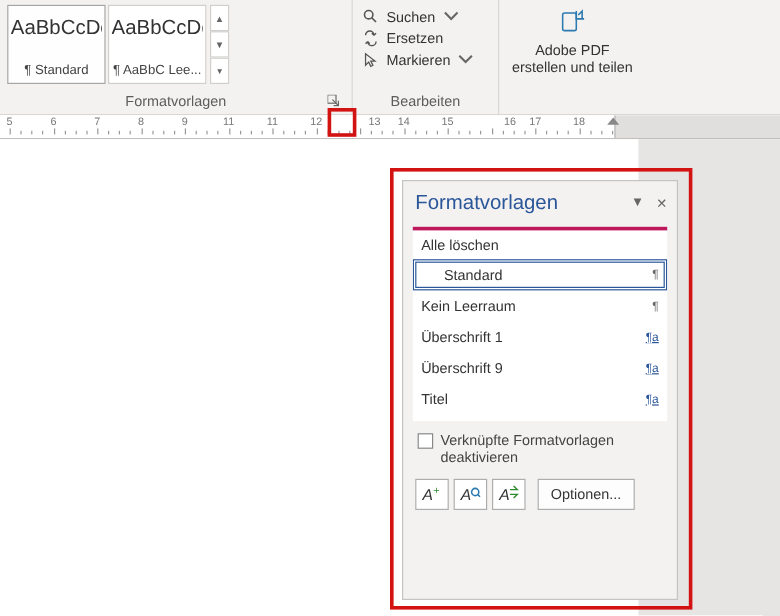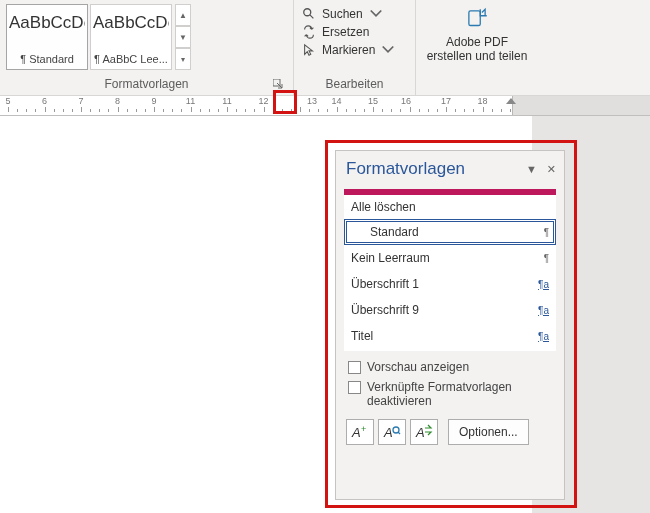--- a/index.html
+++ b/index.html
@@ -235,21 +235,21 @@
   }
   .pane-header .ctrls {
     display: flex;
     gap: 10px;
     align-items: center;
   }
   .pane-header .ctrls span { color:#666; font-size:11px; cursor:pointer; }
   .pane-list {
     background: #fff;
     margin: 4px 8px 6px 8px;
-    border-top: 6px solid #be185d;
+    border-top: 3px solid #be185d;
     max-height: 162px;
     overflow: hidden;
   }
   .pane-list-row {
     display: flex;
     align-items: center;
     justify-content: space-between;
     padding: 5px 6px 5px 6px;
     font-size: 12px;
     border: 1px solid transparent;
@@ -448,21 +448,21 @@
     <div class="num" style="left: 336.5px;">14</div>
     <div class="tick" style="left: 336.5px;"></div>
     <div class="tick mid" style="left: 345.625px;"></div>
     <div class="tick mid" style="left: 354.75px;"></div>
     <div class="tick mid" style="left: 363.875px;"></div>
     <div class="num" style="left: 373px;">15</div>
     <div class="tick" style="left: 373px;"></div>
     <div class="tick mid" style="left: 382.125px;"></div>
     <div class="tick mid" style="left: 391.25px;"></div>
     <div class="tick mid" style="left: 400.375px;"></div>
-    <div class="num" style="left: 406px;">16</div>
+    <div class="num" style="left: 425px;">16</div>
     <div class="tick" style="left: 409.5px;"></div>
     <div class="tick mid" style="left: 418.625px;"></div>
     <div class="tick mid" style="left: 427.75px;"></div>
     <div class="tick mid" style="left: 436.875px;"></div>
     <div class="num" style="left: 446px;">17</div>
     <div class="tick" style="left: 446px;"></div>
     <div class="tick mid" style="left: 455.125px;"></div>
     <div class="tick mid" style="left: 464.25px;"></div>
     <div class="tick mid" style="left: 473.375px;"></div>
     <div class="num" style="left: 482.5px;">18</div>
@@ -508,24 +508,20 @@
           <span>Titel</span>
           <span class="sym ">¶a</span>
         </div>
         <div class="pane-list-row">
           <span>Untertitel</span>
         </div>
       </div>
   </div>
   <label class="pane-check">
     <span class="box"></span>
-    <span>Vorschau anzeigen</span>
-  </label>
-  <label class="pane-check">
-    <span class="box"></span>
     <span>Verknüpfte Formatvorlagen deaktivieren</span>
   </label>
   <div class="pane-footer">
     <div class="icon-btn">
       <svg width="18" height="16" viewBox="0 0 18 16">
           <text x="1" y="13" font-size="13" font-style="italic" fill="#333">A</text>
           <text x="10" y="8" font-size="9" fill="#2e8b2e">+</text>
         </svg>
     </div>
     <div class="icon-btn">

